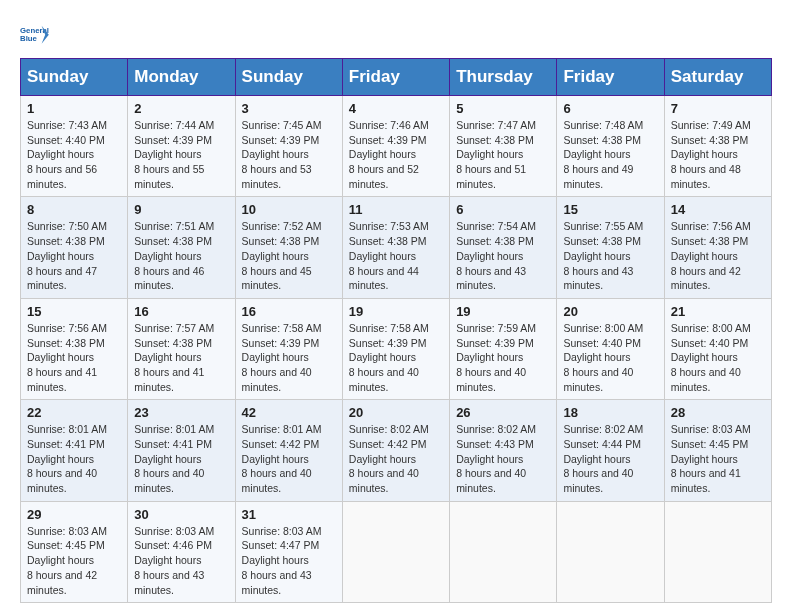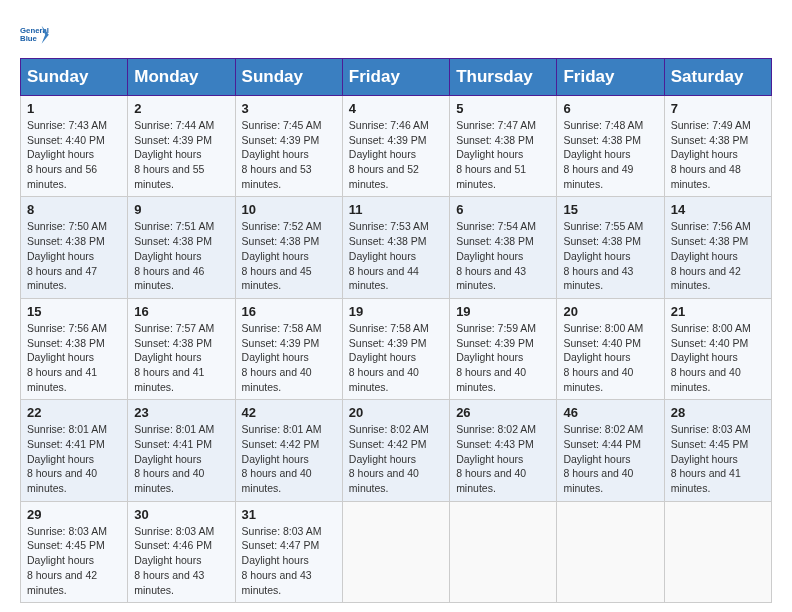--- a/index.html
+++ b/index.html
@@ -348,21 +348,21 @@
         <td>
         <div class="day-number">26</div>
         <div class="day-detail">
           <span>Sunrise: </span>8:02 AM<br>
           <span>Sunset: </span>4:43 PM<br>
           <span>Daylight hours</span><br>
           8 hours and 40 minutes.
         </div>
       </td>
         <td>
-        <div class="day-number">46</div>
+        <div class="day-number">18</div>
         <div class="day-detail">
           <span>Sunrise: </span>8:02 AM<br>
           <span>Sunset: </span>4:44 PM<br>
           <span>Daylight hours</span><br>
           8 hours and 40 minutes.
         </div>
       </td>
         <td>
         <div class="day-number">28</div>
         <div class="day-detail">

